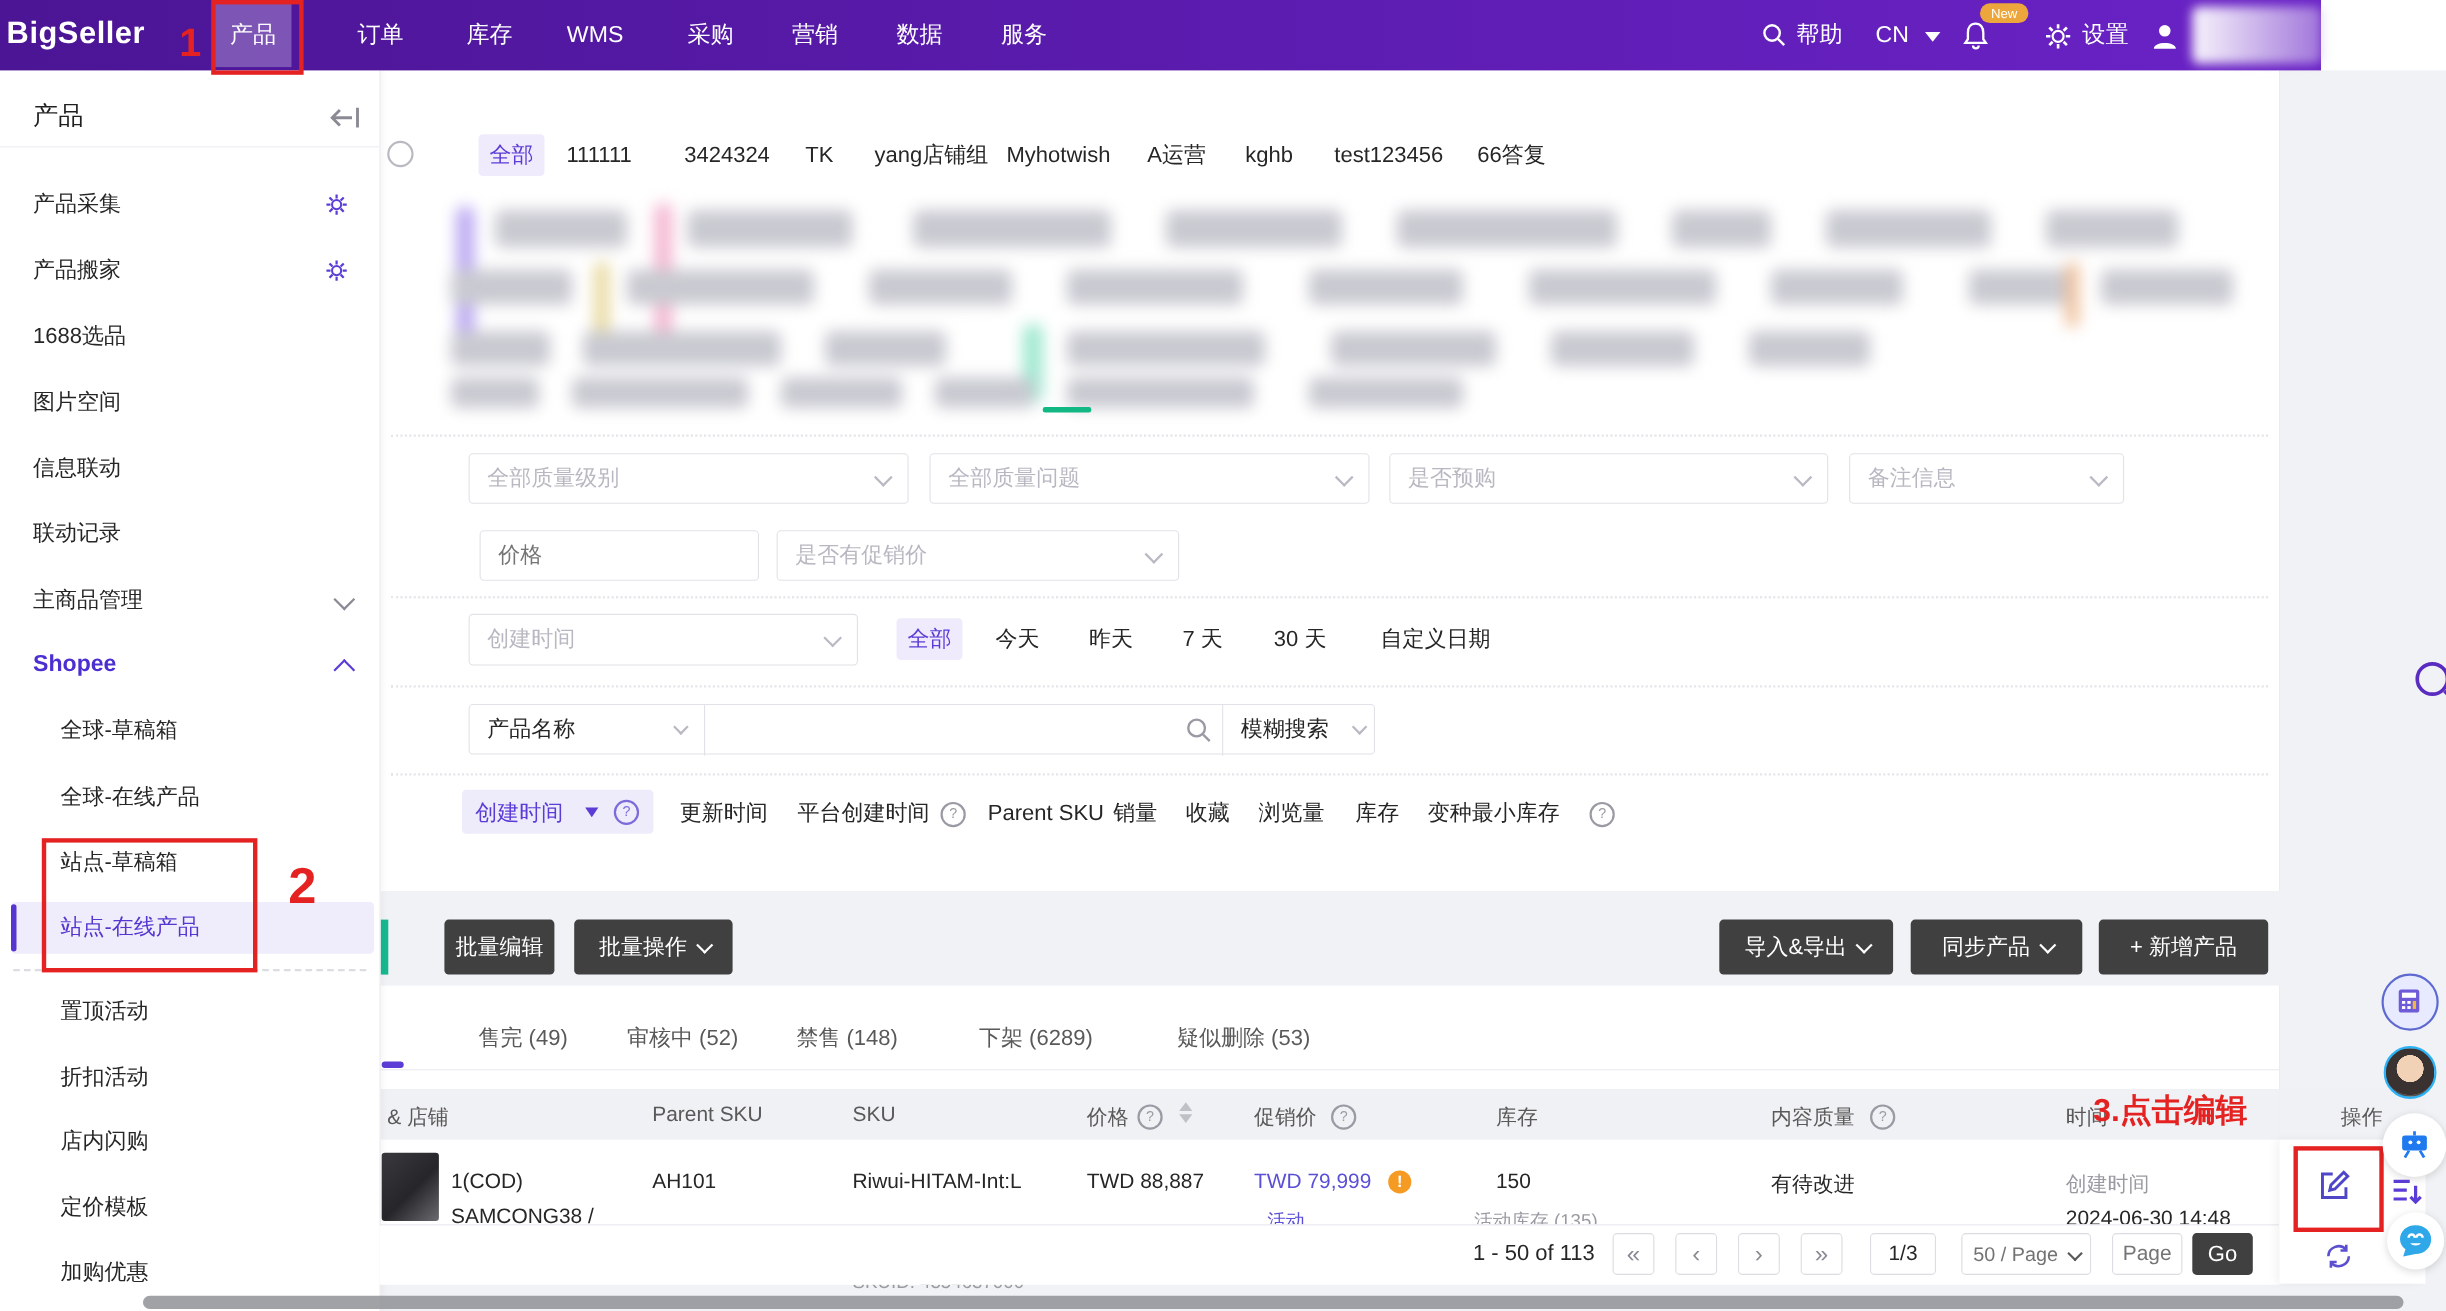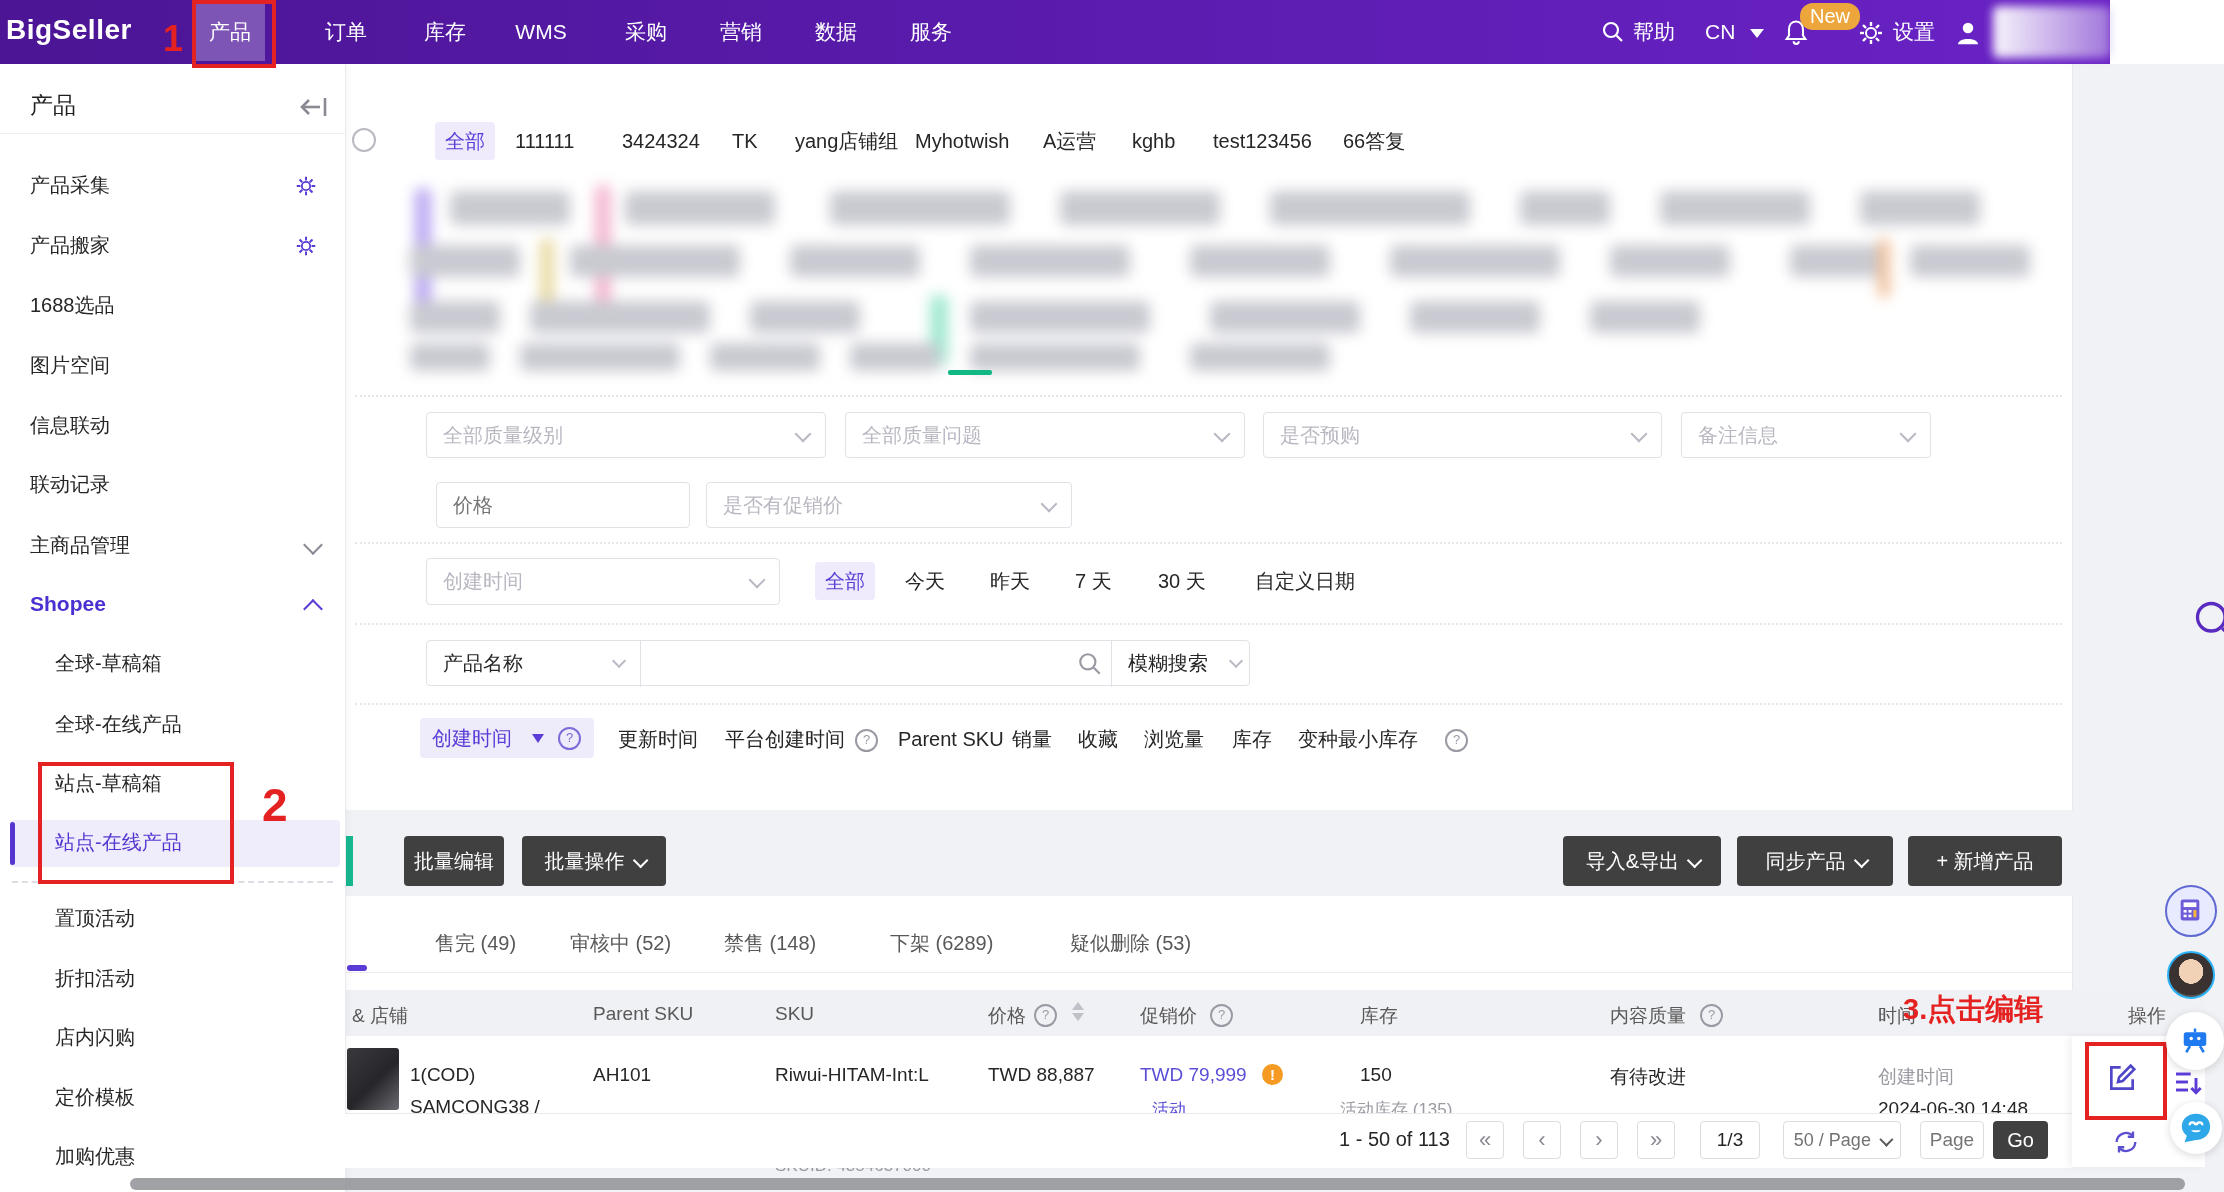--- a/index.html
+++ b/index.html
@@ -6,21 +6,21 @@
   body{width:2224px;height:1192px;position:relative;overflow:hidden;background:#f1f2f5;
        font-family:"Liberation Sans","DejaVu Sans",sans-serif;color:#262626;}
   .abs{position:absolute;}
   
   .navbar{left:0;top:0;width:2110px;height:64px;background:linear-gradient(90deg,#4b1595,#6a22c6);z-index:4;}
   .nav-item{top:0;height:64px;line-height:64px;color:#fff;font-size:21px;cursor:pointer;}
   .nav-logo{left:6px;top:14px;color:#fff;font-size:28px;font-weight:bold;letter-spacing:.5px;}
   .nav-hl{left:195px;top:3px;width:70px;height:58px;background:rgba(255,255,255,.27);}
   .red-box{border:4px solid #e52222;z-index:9;pointer-events:none;}
   .red-num{color:#e52222;font-weight:bold;z-index:9;}
-  .badge-new{background:#eda63b;color:#fff;border-radius:13px;font-size:20px;padding:2px 10px;z-index:5;}
+  .badge-new{background:#eda63b;color:#fff;border-radius:13px;font-size:12px;padding:2px 10px;z-index:5;}
   .white-top{left:2110px;top:0;width:114px;height:64px;background:#fff;}
   .nav-blur{left:1993px;top:6px;width:118px;height:52px;border-radius:6px;
             background:linear-gradient(90deg,rgba(255,255,255,.95),rgba(205,185,235,.55));filter:blur(5px);z-index:5;}
   
   .sidebar{left:0;top:64px;width:345px;height:1128px;background:#fff;border-right:1px solid #e9e9ef;z-index:3;
            box-shadow:2px 0 6px rgba(0,0,0,.04);}
   .side-title{left:30px;top:90px;font-size:23px;color:#1f1f1f;}
   .side-div{left:0;top:133px;width:345px;border-top:1px solid #ededf2;}
   .side-item{left:30px;font-size:20px;color:#262626;cursor:pointer;white-space:nowrap;}
   .side-sub{left:55px;font-size:20px;color:#262626;cursor:pointer;white-space:nowrap;}

